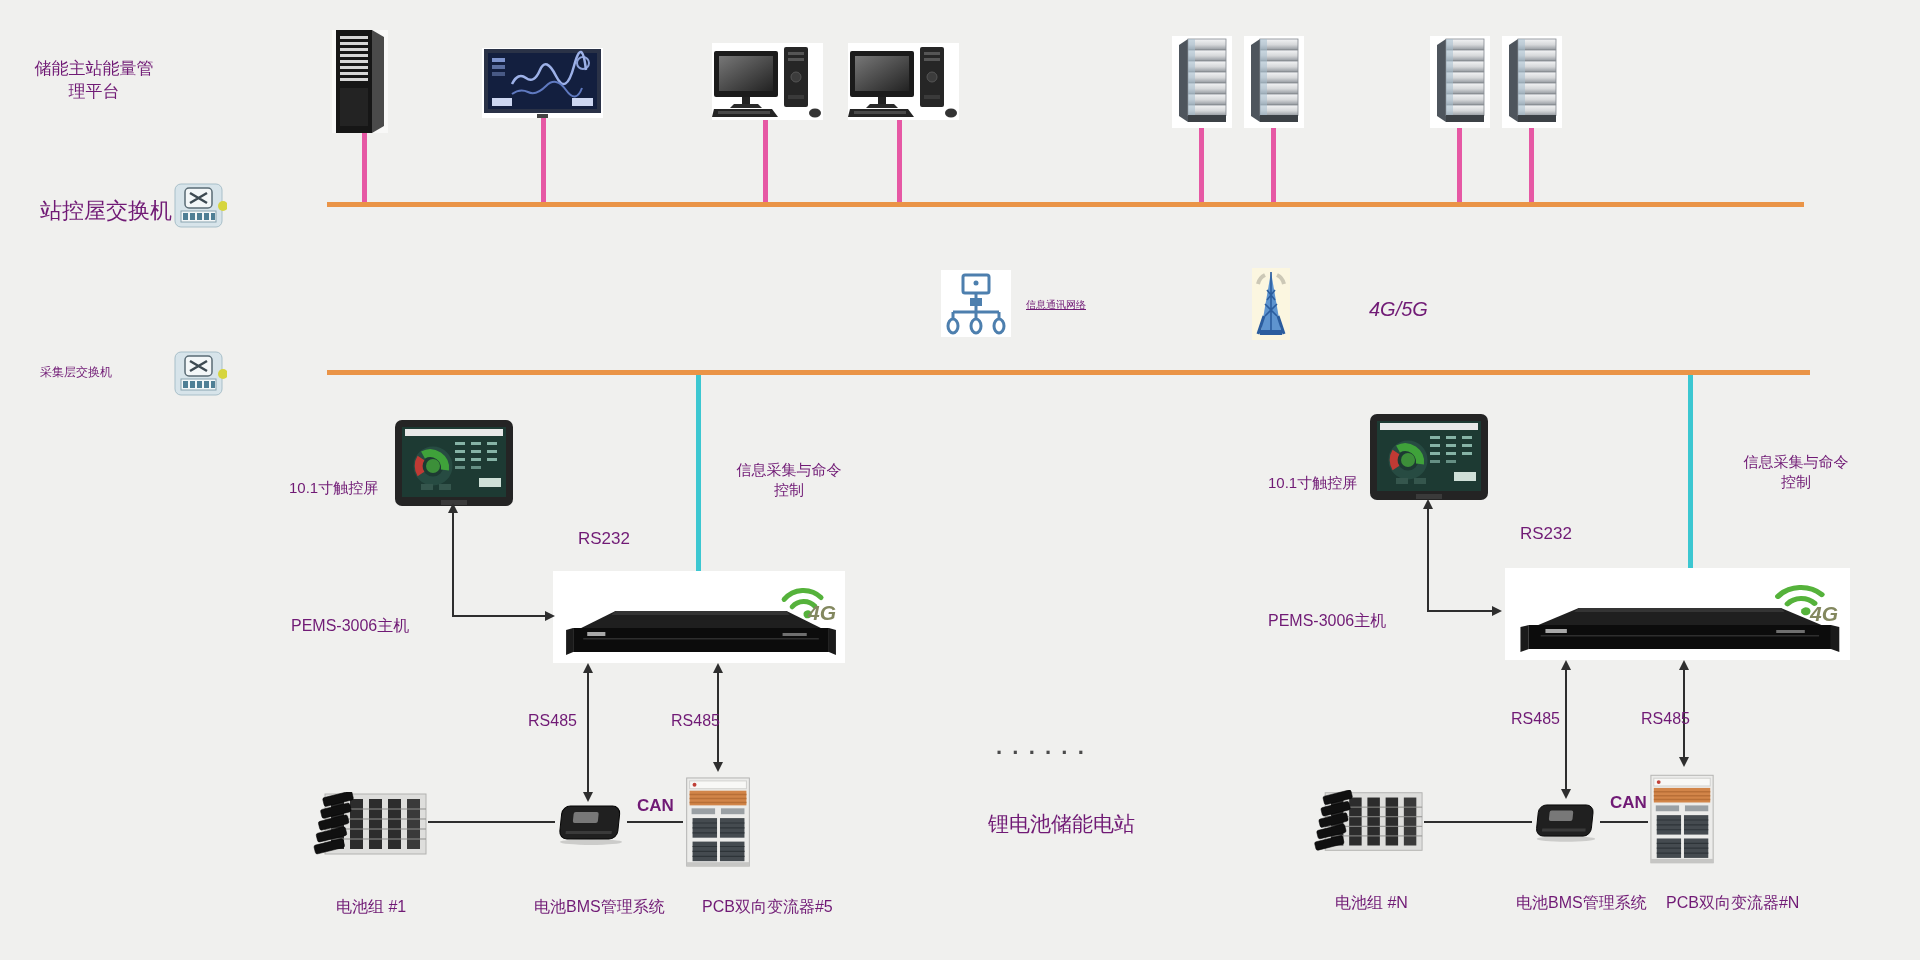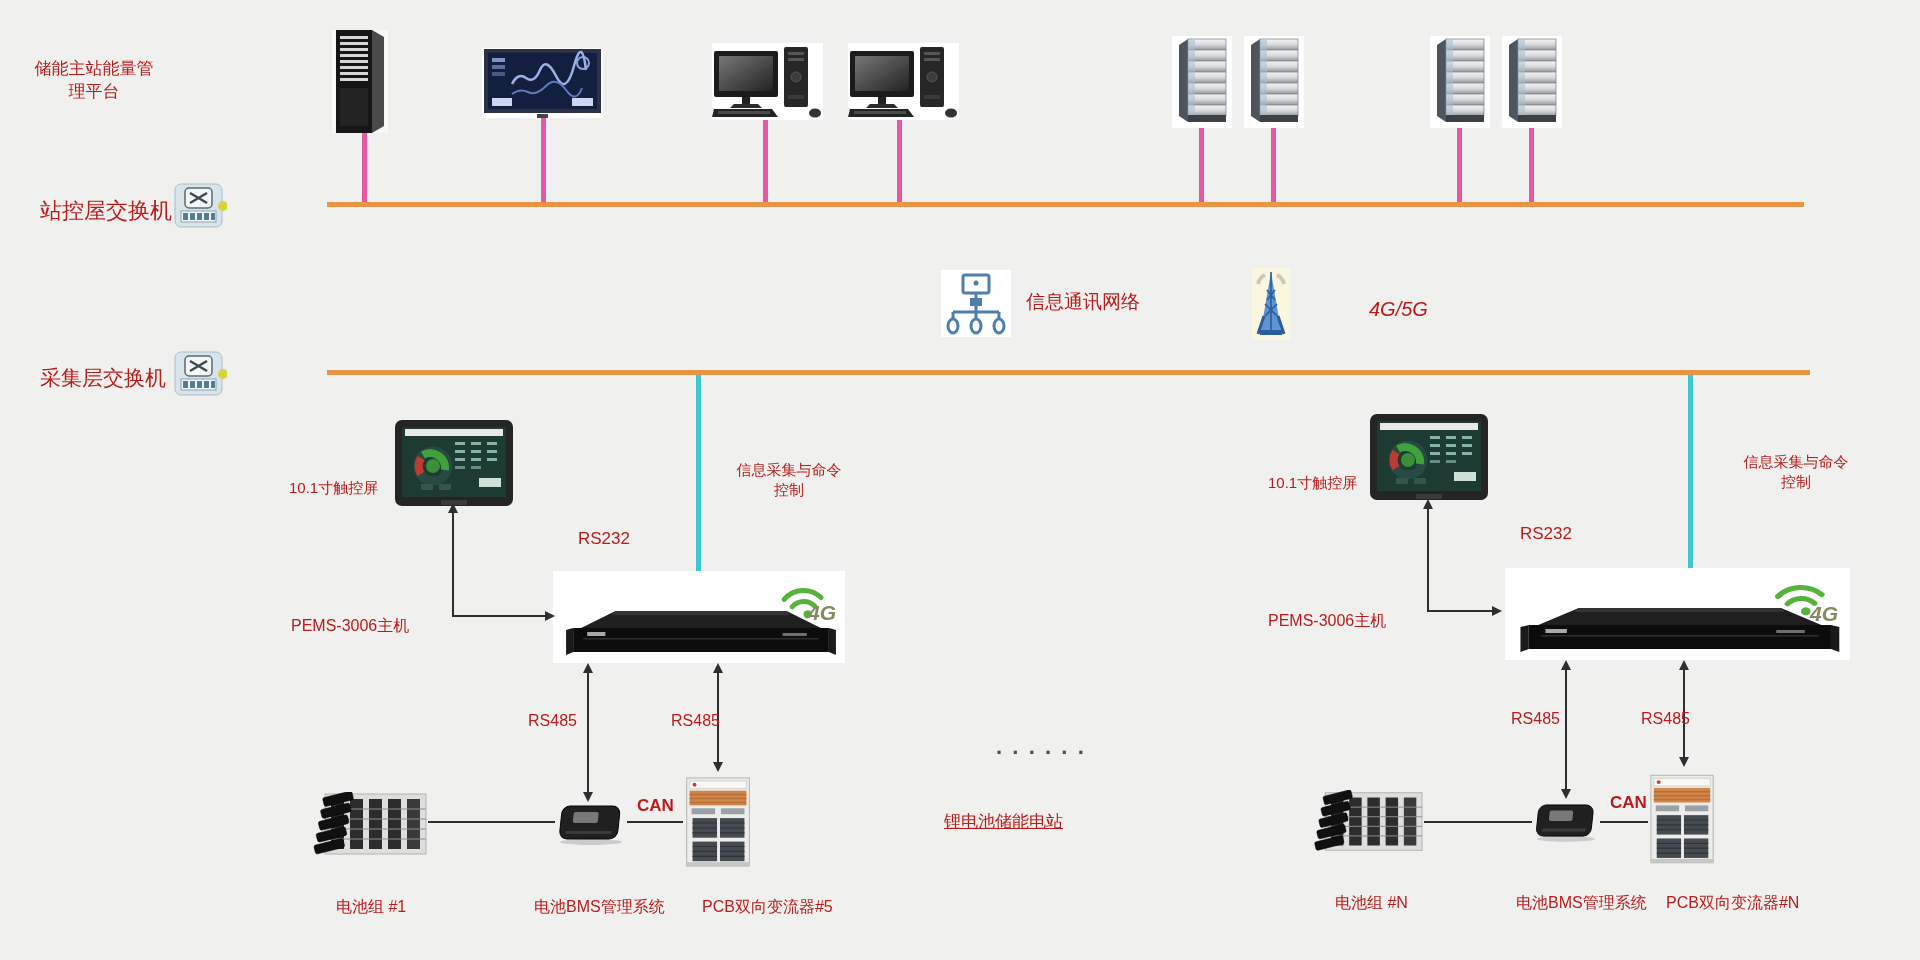--- a/index.html
+++ b/index.html
@@ -1,18 +1,18 @@
 <!DOCTYPE html>
 <html><head>
 <meta charset="utf-8">
 <style>
   html,body{margin:0;padding:0;background:#f0f0ee;}
   #stage{position:relative;width:1920px;height:960px;background:#f0f0ee;overflow:hidden;
          font-family:"Liberation Sans","DejaVu Sans",sans-serif;color:#3b3b3b;}
-  .lbl{position:absolute;white-space:nowrap;color:#b91c1c;}
+  .lbl{position:absolute;white-space:nowrap;color:#701a75;}
   .lbl.wrap{white-space:normal;text-align:center;line-height:1.35;}
   .bus{position:absolute;height:5px;background:#ea9447;}
   .drop{position:absolute;width:5px;}
   .drop.pink{background:#e658a4;}
   .drop.cyan{background:#3cc7d1;}
   .vl{position:absolute;width:2px;background:#2e2e2e;}
   .hl{position:absolute;height:2px;background:#2e2e2e;}
   .ah{position:absolute;width:0;height:0;}
   .ah.up{border-left:5px solid transparent;border-right:5px solid transparent;border-bottom:10px solid #2e2e2e;}
   .ah.down{border-left:5px solid transparent;border-right:5px solid transparent;border-top:10px solid #2e2e2e;}
@@ -274,22 +274,22 @@
 
   <svg class="dev" style="left:941px;top:270px;" width="70" height="67" viewBox="0 0 70 67">
       <use href="#sym-network"></use>
     </svg>
   <svg class="dev" style="left:1252px;top:268px;" width="38" height="72" viewBox="0 0 38 72">
       <use href="#sym-antenna"></use>
     </svg>
 
   <div class="lbl wrap" style="left:28px;top:58px;width:132px;font-size:17px;">储能主站能量管理平台</div>
   <div class="lbl" style="left:40px;top:196px;font-size:22px;">站控屋交换机</div>
-  <div class="lbl" style="left:40px;top:364px;font-size:21px;">采集层交换机</div>
-  <div class="lbl" style="left:1026px;top:289px;font-size:19px;">信息通讯网络</div>
+  <div class="lbl" style="left:40px;top:364px;font-size:12px;">采集层交换机</div>
+  <div class="lbl" style="left:1026px;top:298px;font-size:10px;text-decoration:underline;">信息通讯网络</div>
   <div class="lbl" style="left:1369px;top:298px;font-size:20px;font-style:italic;">4G/5G</div>
 
   <svg class="dev" style="left:395px;top:420px;" width="118" height="88" viewBox="0 0 118 88">
       <use href="#sym-touch"></use>
     </svg>
   <div class="lbl" style="left:289px;top:479px;font-size:15px;">10.1寸触控屏</div>
   <div class="lbl" style="left:578px;top:529px;font-size:17px;">RS232</div>
   <div class="lbl wrap" style="left:730px;top:460px;width:118px;font-size:15px;">信息采集与命令控制</div>
   <div class="lbl" style="left:291px;top:616px;font-size:16px;">PEMS-3006主机</div>
 
@@ -324,21 +324,21 @@
       <use href="#sym-pcs"></use>
     </svg>
   <div class="hl" style="left:428px;top:821px;width:127px;"></div>
   <div class="hl" style="left:627px;top:821px;width:56px;"></div>
   <div class="lbl" style="left:637px;top:796px;font-size:17px;font-weight:bold;">CAN</div>
   <div class="lbl" style="left:336px;top:897px;font-size:16px;">电池组 #1</div>
   <div class="lbl" style="left:534px;top:897px;font-size:16px;">电池BMS管理系统</div>
   <div class="lbl" style="left:702px;top:897px;font-size:16px;">PCB双向变流器#5</div>
 
   <div class="dots" style="left:996px;top:740px;">······</div>
-  <div class="lbl" style="left:944px;top:810px;font-size:17px;text-decoration:underline;">锂电池储能电站</div>
+  <div class="lbl" style="left:988px;top:810px;font-size:21px;">锂电池储能电站</div>
 
   <svg class="dev" style="left:1370px;top:414px;" width="118" height="88" viewBox="0 0 118 88">
       <use href="#sym-touch"></use>
     </svg>
   <div class="lbl" style="left:1268px;top:474px;font-size:15px;">10.1寸触控屏</div>
   <div class="lbl" style="left:1520px;top:524px;font-size:17px;">RS232</div>
   <div class="lbl wrap" style="left:1737px;top:452px;width:118px;font-size:15px;">信息采集与命令控制</div>
   <div class="lbl" style="left:1268px;top:611px;font-size:16px;">PEMS-3006主机</div>
 
   <div class="host" style="left:1505px;top:568px;width:345px;height:92px;">

